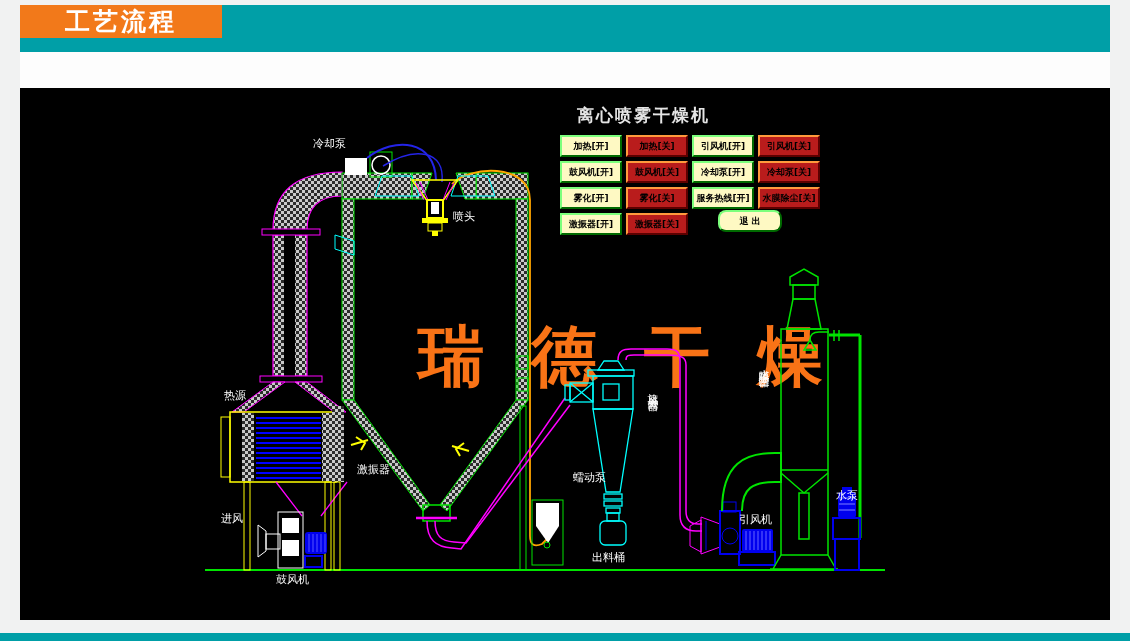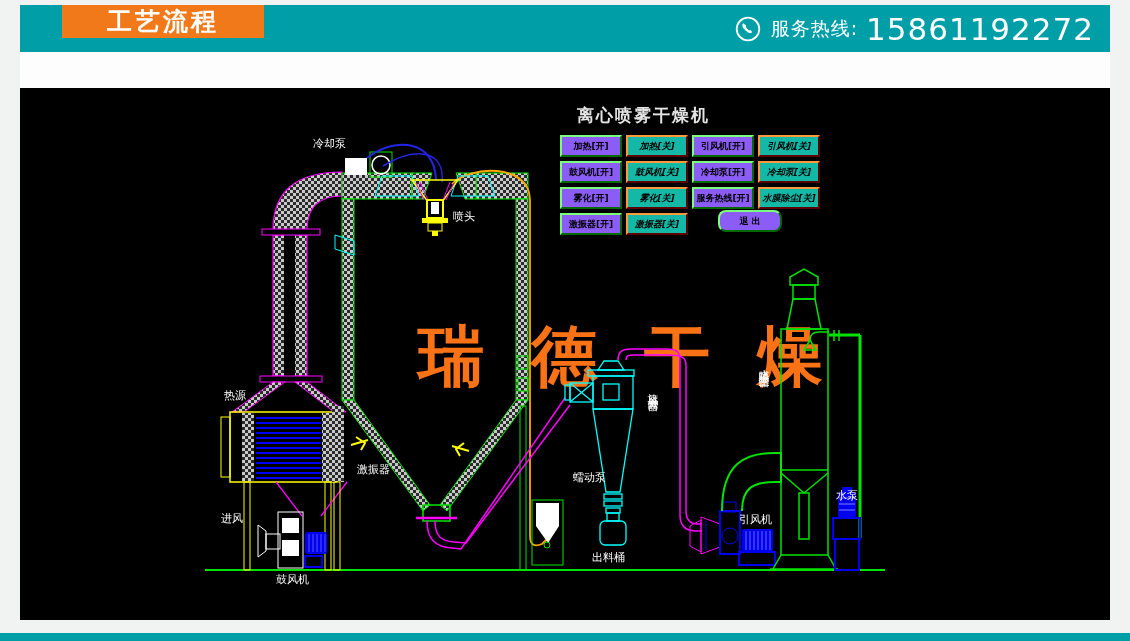--- a/index.html
+++ b/index.html
@@ -1,61 +1,51 @@
 <!DOCTYPE html>
 <html><head>
 <meta charset="utf-8">
 <style>
   html,body{margin:0;padding:0;background:#f1f2f2;font-family:"DejaVu Sans",sans-serif;}
   .stage{position:relative;width:1130px;height:641px;background:#f1f2f2;overflow:hidden;}
 
   
   .topbar{position:absolute;left:20px;top:5px;width:1090px;height:47px;background:#009FA7;}
-  .tab{position:absolute;left:0;top:0;width:202px;height:33px;background:#F2791A;display:flex;align-items:center;justify-content:center;margin-left:42px;}
+  .tab{position:absolute;left:0;top:0;width:202px;height:33px;background:#F2791A;display:flex;align-items:center;justify-content:center;}
   .tab span{color:#fff;font-size:25px;font-weight:bold;letter-spacing:3px;}
   .hotline{position:absolute;right:16px;top:0;height:47px;display:flex;align-items:center;gap:8px;color:#fff;}
   .hotline .lbl{font-size:19px;letter-spacing:1px;}
   .hotline .num{font-size:31px;font-weight:500;letter-spacing:1px;}
 
   .whitestrip{position:absolute;left:20px;top:52px;width:1090px;height:36px;background:#fdfdfd;}
   .bottombar{position:absolute;left:0;top:633px;width:1130px;height:8px;background:#009FA7;}
 
   
   .panel{position:absolute;left:20px;top:88px;width:1090px;height:532px;background:#000;overflow:hidden;}
   .watermark{position:absolute;left:398px;top:224px;z-index:0;color:#f97316;font-size:66px;font-weight:bold;letter-spacing:12px;white-space:nowrap;}
   .panel svg{position:absolute;left:0;top:0;z-index:1;}
   .dlabel{position:absolute;z-index:2;color:#fff;font-size:11px;white-space:nowrap;text-align:right;}
   .vlabel{writing-mode:vertical-rl;text-orientation:upright;letter-spacing:2px;}
   .ptitle{position:absolute;left:557px;top:16px;z-index:3;color:#e5e5e5;font-size:17px;font-weight:bold;letter-spacing:2px;}
 
   
   .btngrid{position:absolute;left:540px;top:47px;z-index:3;display:grid;grid-template-columns:repeat(4,62px);grid-auto-rows:22px;gap:4px;}
   .cbtn{box-sizing:border-box;display:flex;align-items:center;justify-content:center;font-size:9px;font-weight:bold;color:#000;white-space:nowrap;border:2px solid;cursor:pointer;}
-  .cbtn.on{background:#8b5cf6;border-color:#7CFF7C #006A00 #006A00 #7CFF7C;}
-  .cbtn.off{background:#14b8a6;border-color:#FF9A3C #5C0000 #5C0000 #FF9A3C;font-style:italic;}
+  .cbtn.on{background:#fef9c3;border-color:#7CFF7C #006A00 #006A00 #7CFF7C;}
+  .cbtn.off{background:#b91c1c;border-color:#FF9A3C #5C0000 #5C0000 #FF9A3C;}
   .exitbtn{position:absolute;left:698px;top:122px;width:64px;height:22px;z-index:3;border-radius:8px;}
 </style>
 </head>
 <body>
 
 <div class="stage">
 
   <div class="topbar">
     <div class="tab">
       <span>工艺流程</span>
-    </div>
-    <div class="hotline">
-      <span style="display:flex;">
-        <svg width="30" height="30" viewBox="0 0 30 30">
-          <circle cx="15" cy="15" r="11.3" fill="none" stroke="#fff" stroke-width="1.8"></circle>
-          <path d="M10.1,9.2c-1.3,1.3-1,3.6 1,5.9c1.5,1.8 3.3,3.2 5,3.8c1.4,0.4 2.6,0.1 3.2-0.8l-2-2.1c-0.5,0.3-1.2,0.3-1.8-0.1c-1-0.6-2-1.6-2.4-2.6c-0.3-0.6-0.3-1.3 0-1.7z" fill="#fff"></path>
-        </svg>
-      </span>
-      <span class="lbl">服务热线:</span>
-      <span class="num">15861192272</span>
     </div>
   </div>
 
   <div class="whitestrip"></div>
 
   <div class="panel">
 
     <div class="watermark">瑞 德 干 燥</div>
 
     <svg width="1090" height="532" viewBox="0 0 1090 532">

